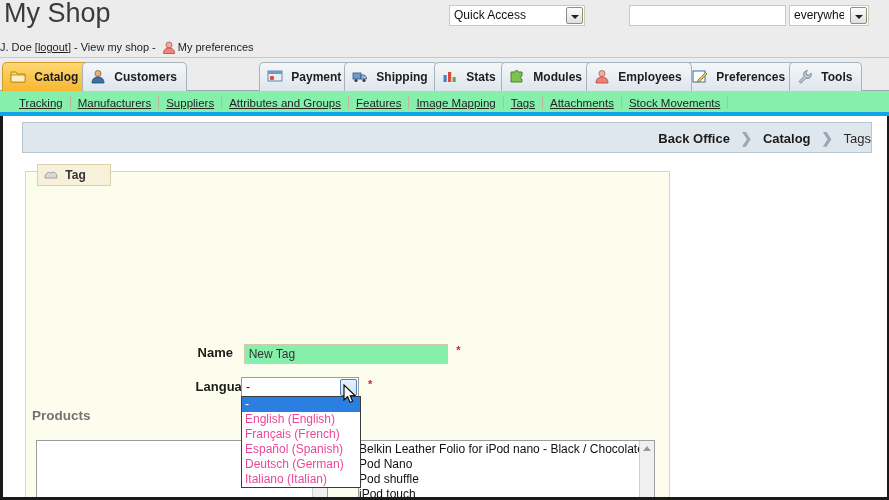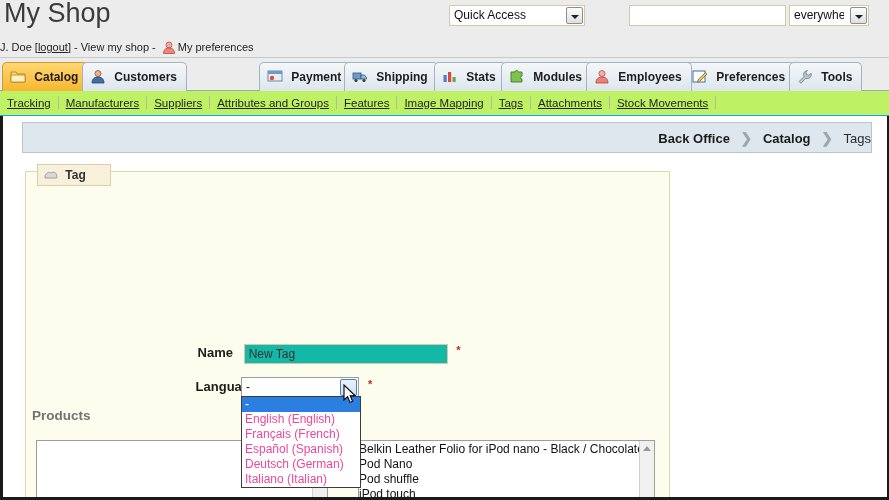--- a/index.html
+++ b/index.html
@@ -133,24 +133,24 @@
   .tab .ticon {
     display: inline-block;
     width: 16px; height: 15px;
     vertical-align: -3px;
     margin-right: 5px;
   }
 
   
   .subnav {
     height: 25px;
-    background: #bef264;
-    border-bottom: 1px solid #0ea5e9;
+    background: #86efac;
+    border-bottom: 4px solid #0ea5e9;
     font-size: 11.5px;
-    padding-left: 0;
+    padding-left: 12px;
     white-space: nowrap;
     line-height: 24px;
   }
   .subnav a {
     color: #242424;
     text-decoration: underline;
     padding: 0 7px;
     display: inline-block;
   }
   .subnav .divider {
@@ -232,21 +232,21 @@
   .req {
     color: #cc2222;
     font-size: 11px;
     font-weight: bold;
     margin-left: 5px;
     vertical-align: 3px;
   }
   .text-input {
     width: 204px; height: 20px;
     border: 1px solid #d7c9a7;
-    background: #14b8a6;
+    background: #86efac;
     font-size: 12px;
     font-family: "Liberation Sans", sans-serif;
     color: #333;
     padding: 0 4px;
     vertical-align: middle;
   }
 
   
   .lang-closed {
     position: absolute;

